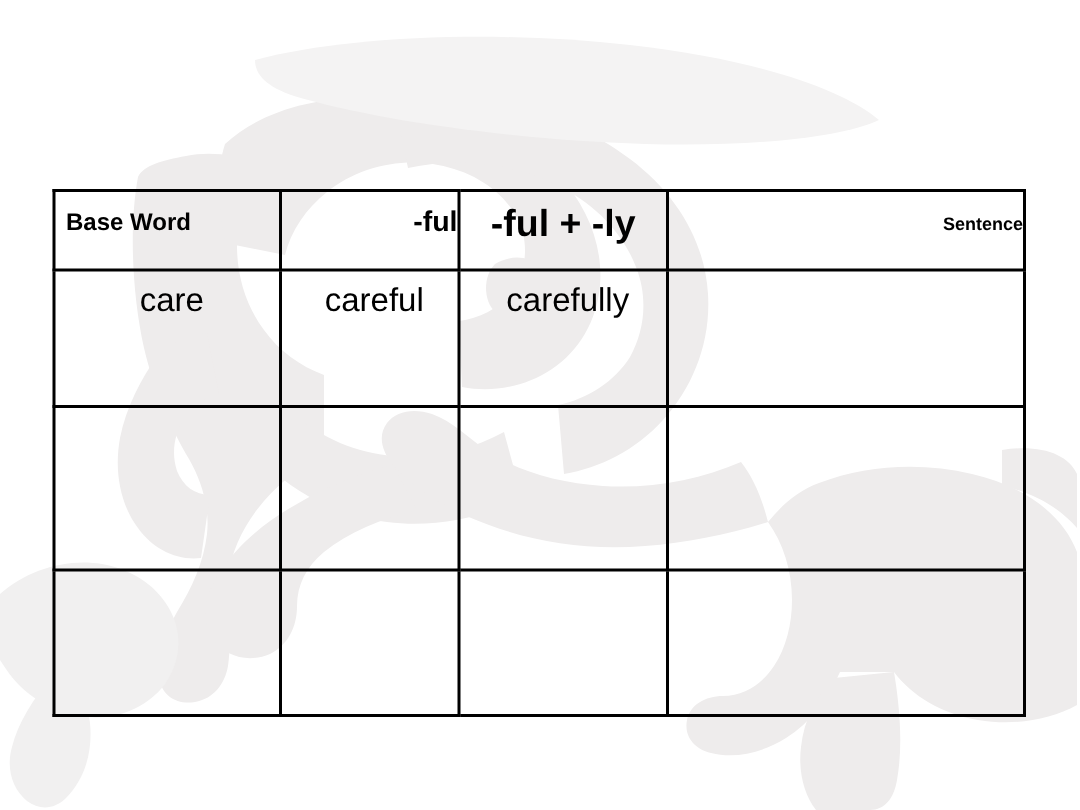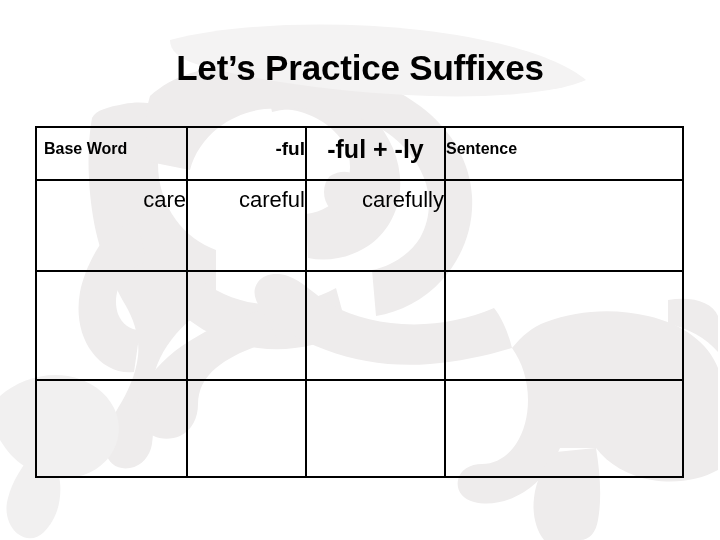--- a/index.html
+++ b/index.html
@@ -98,36 +98,36 @@
   }
   .hdr-ful {
     font-size: 19px;
     text-align: right;
   }
   .hdr-fully {
     font-size: 25px;
     text-align: center;
   }
   .hdr-sent {
-    font-size: 16px;
-    text-align: left;
+    font-size: 12px;
+    text-align: right;
   }
 
   
   .body-row-1 td { height: 89px; }
   .body-row-2 td { height: 107px; }
   .body-row-3 td { height: 95px; }
 
   .cell-inner {
     display: block;
     font-size: 22px;
     font-weight: normal;
     line-height: 26px;
     padding: 6px 0 0 6px;
-    text-align: right;
+    text-align: center;
     white-space: nowrap;
   }
 </style>
 </head>
 <body>
 
 <div id="slide">
 
   <svg id="watermark" viewBox="0 0 720 540" xmlns="http://www.w3.org/2000/svg" aria-hidden="true">
     <g fill="#eeecec">
@@ -190,21 +190,20 @@
 
       <path d="M0,396 C18,380 44,372 68,376 C90,380 106,392 114,408
                C122,424 120,442 110,456 C98,472 78,480 58,478
                C36,476 16,464 4,446 L0,440 Z"></path>
       <path d="M34,438 C48,448 58,464 60,482 C62,502 56,520 44,532
                C36,540 26,540 18,534 C8,526 4,512 8,498
                C12,482 22,466 34,452 Z"></path>
     </g>
   </svg>
 
-  <div id="title">Let’s Practice Suffixes</div>
 
   <table id="suffix-table">
     <colgroup>
       <col class="col-base">
       <col class="col-ful">
       <col class="col-fully">
       <col class="col-sent">
     </colgroup>
     <thead>
       <tr id="header-row">

